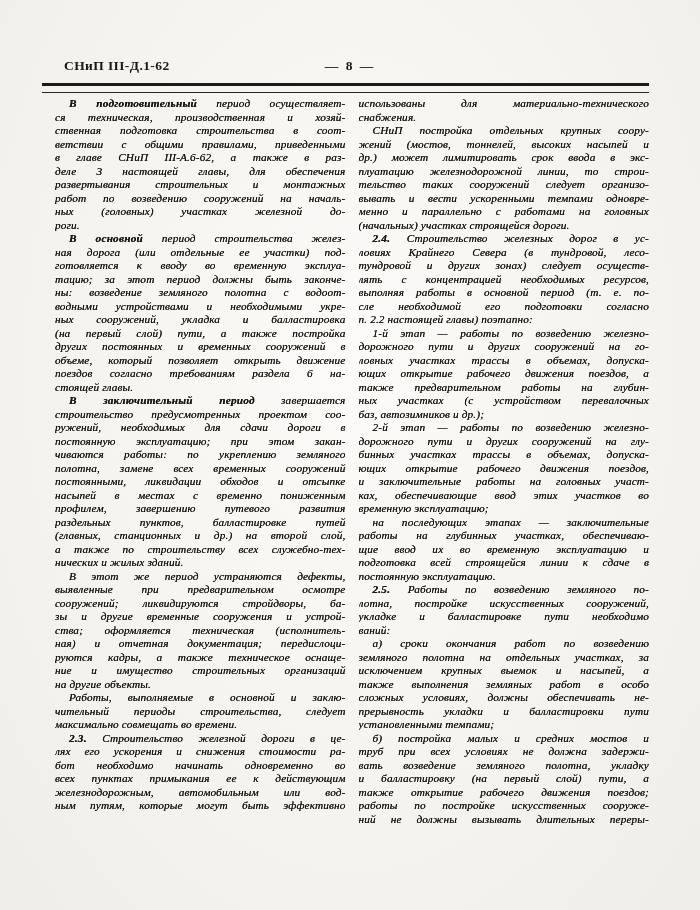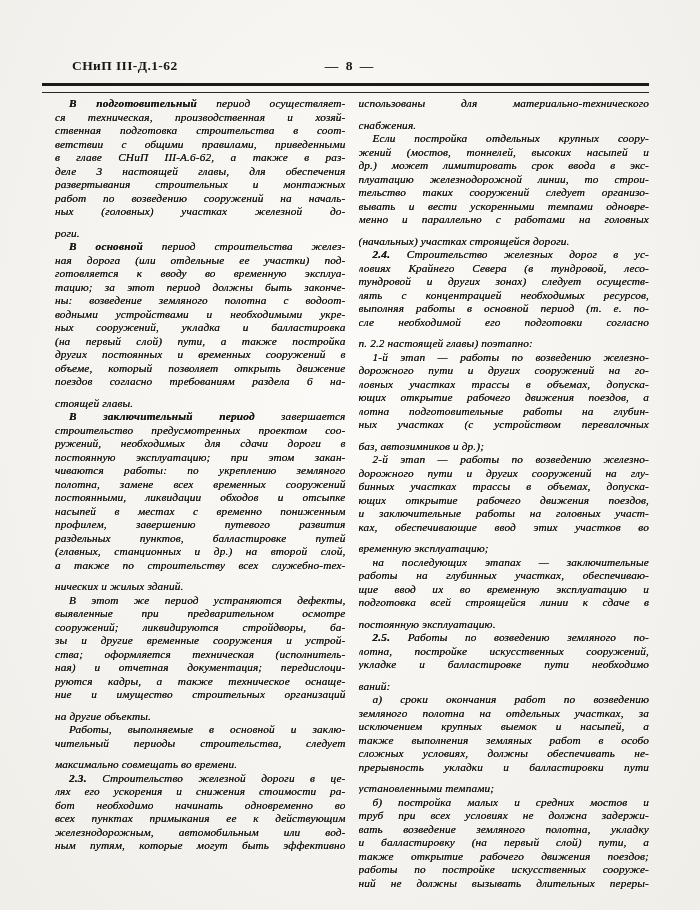--- a/index.html
+++ b/index.html
@@ -14,21 +14,21 @@
   }
   .page {
     position: absolute;
     inset: 0;
     background:
       radial-gradient(ellipse at 50% 40%, rgba(255,255,255,0.55), rgba(0,0,0,0.03) 95%),
       var(--paper, #f8f6f1);
   }
   .header-doc-code {
     position: absolute;
-    left: 72px;
+    left: 64px;
     top: 58px;
     font-size: 13.5px;
     font-weight: bold;
     letter-spacing: 0.4px;
   }
   .header-page-number {
     position: absolute;
     left: 0;
     right: 0;
     top: 58px;
@@ -61,21 +61,21 @@
     line-height: 13.5px;
     height: 13.5px;
     letter-spacing: 0.12px;
     text-align: justify;
     text-align-last: justify;
     text-shadow: 0 0 0.35px currentColor;
     white-space: normal;
     overflow: hidden;
   }
   .line.first { text-indent: 14px; }
-  .line.end { text-align: left; text-align-last: left; margin-top: 8px; }
+  .line.end { text-align: left; text-align-last: left; }
   .line b { font-weight: bold; letter-spacing: 0.2px; }
 </style>
 </head>
 <body style="--paper: #f8f6f1; --ink: #1b1813;">
 
 <div class="page">
   <div class="header-doc-code">СНиП III-Д.1-62</div>
   <div class="header-page-number">— 8 —</div>
   <div class="header-rule"></div>
 
@@ -146,21 +146,21 @@
           <div class="line">железнодорожным, автомобильным или вод-</div>
           <div class="line">ным путям, которые могут быть эффективно</div>
         </div>
       </div>
     <div class="column" id="col-right">
         <div class="para">
           <div class="line">использованы для  материально-технического</div>
           <div class="line end">снабжения.</div>
         </div>
         <div class="para">
-          <div class="line first">Если постройка отдельных крупных соору-</div>
+          <div class="line first">СНиП постройка отдельных крупных соору-</div>
           <div class="line">жений (мостов, тоннелей, высоких насыпей и</div>
           <div class="line">др.) может лимитировать срок ввода в экс-</div>
           <div class="line">плуатацию железнодорожной линии, то строи-</div>
           <div class="line">тельство таких сооружений следует организо-</div>
           <div class="line">вывать и вести ускоренными темпами одновре-</div>
           <div class="line">менно и параллельно с работами на головных</div>
           <div class="line end">(начальных) участках строящейся дороги.</div>
         </div>
         <div class="para">
           <div class="line first"><b>2.4.</b> Строительство железных  дорог в ус-</div>
@@ -169,21 +169,21 @@
           <div class="line">лять с концентрацией необходимых ресурсов,</div>
           <div class="line">выполняя работы в основной период (т. е. по-</div>
           <div class="line">сле необходимой  его подготовки согласно</div>
           <div class="line end">п. 2.2 настоящей главы) поэтапно:</div>
         </div>
         <div class="para">
           <div class="line first">1-й этап — работы по возведению железно-</div>
           <div class="line">дорожного пути и других сооружений на го-</div>
           <div class="line">ловных участках трассы в объемах, допуска-</div>
           <div class="line">ющих открытие рабочего движения поездов, а</div>
-          <div class="line">лотна подготовительные работы на глубин-</div>
+          <div class="line">также предварительном работы на глубин-</div>
           <div class="line">ных участках (с устройством перевалочных</div>
           <div class="line end">баз, автозимников и др.);</div>
         </div>
         <div class="para">
           <div class="line first">2-й этап — работы по возведению железно-</div>
           <div class="line">дорожного пути и других сооружений на глу-</div>
           <div class="line">бинных участках трассы в объемах, допуска-</div>
           <div class="line">ющих открытие рабочего движения поездов,</div>
           <div class="line">и заключительные работы на головных участ-</div>
           <div class="line">ках, обеспечивающие ввод этих участков во</div>

